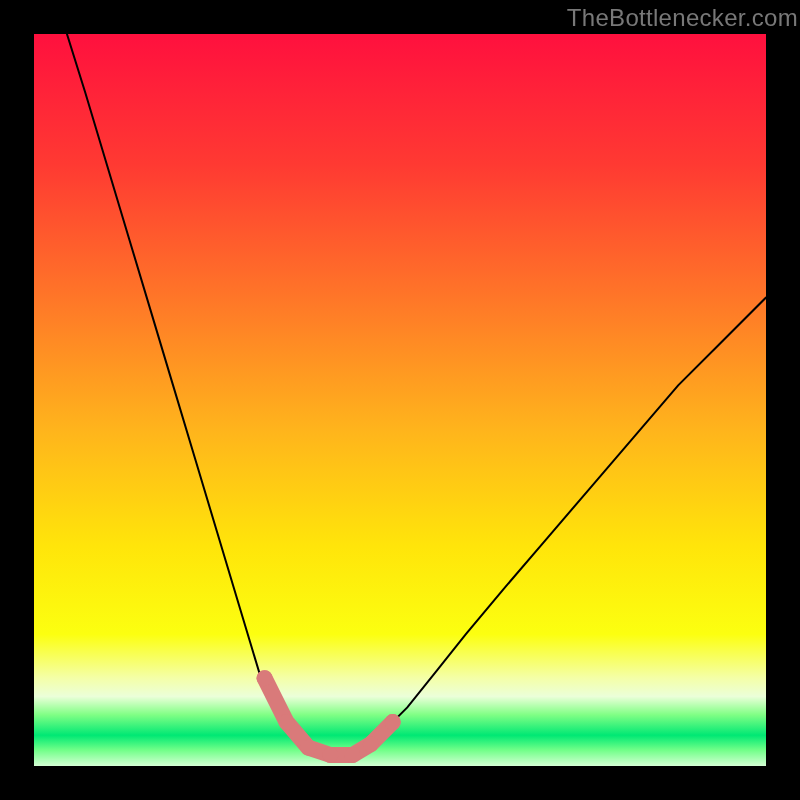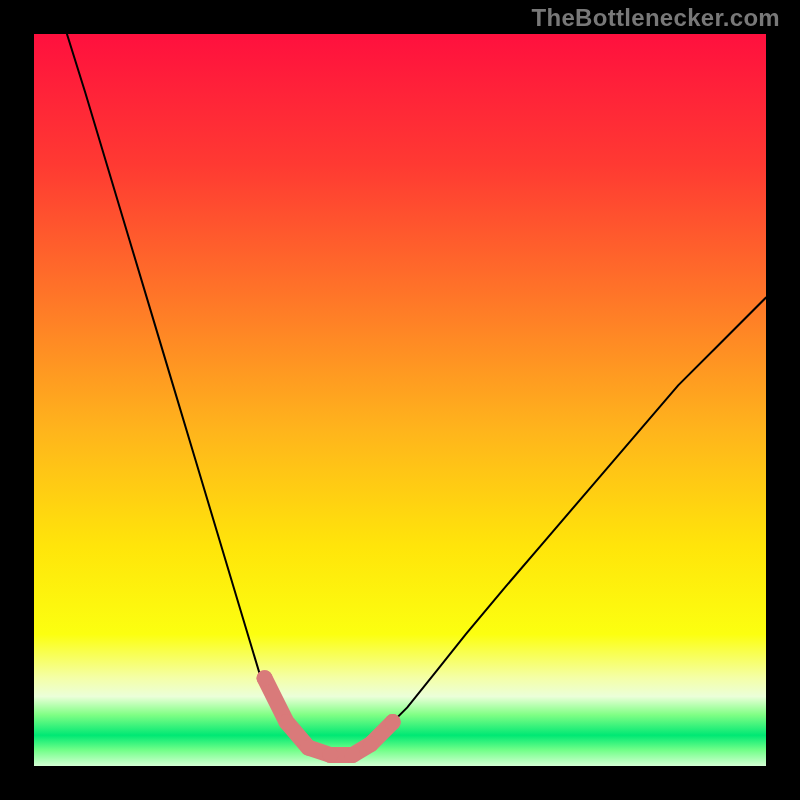--- a/index.html
+++ b/index.html
@@ -1,18 +1,18 @@
 <!DOCTYPE html>
 <html><head>
 <meta charset="utf-8">
 <style>
   * { margin: 0; padding: 0; box-sizing: border-box; }
   html, body { width: 800px; height: 800px; background: #000; overflow: hidden; font-family: Arial, Helvetica, sans-serif; }
   .container { position: relative; width: 800px; height: 800px; background: #000; }
-  .watermark { position: absolute; top: 4px; right: 20px; color: #787878; font-size: 24px; font-weight: 700; letter-spacing: 0.3px; z-index: 30; }
+  .watermark { position: absolute; top: 4px; right: 2px; color: #787878; font-size: 24px; font-weight: 400; letter-spacing: 0.3px; z-index: 30; }
   .plot-bg { position: absolute; left: 34px; top: 34px; width: 732px; height: 732px; z-index: 5; }
   .overlay-svg { position: absolute; left: 34px; top: 34px; width: 732px; height: 732px; z-index: 10; }
 </style>
 </head>
 <body>
 
 <div class="container">
   <div class="watermark">TheBottlenecker.com</div>
 
   <svg class="plot-bg" viewBox="0 0 732 732" preserveAspectRatio="none">

